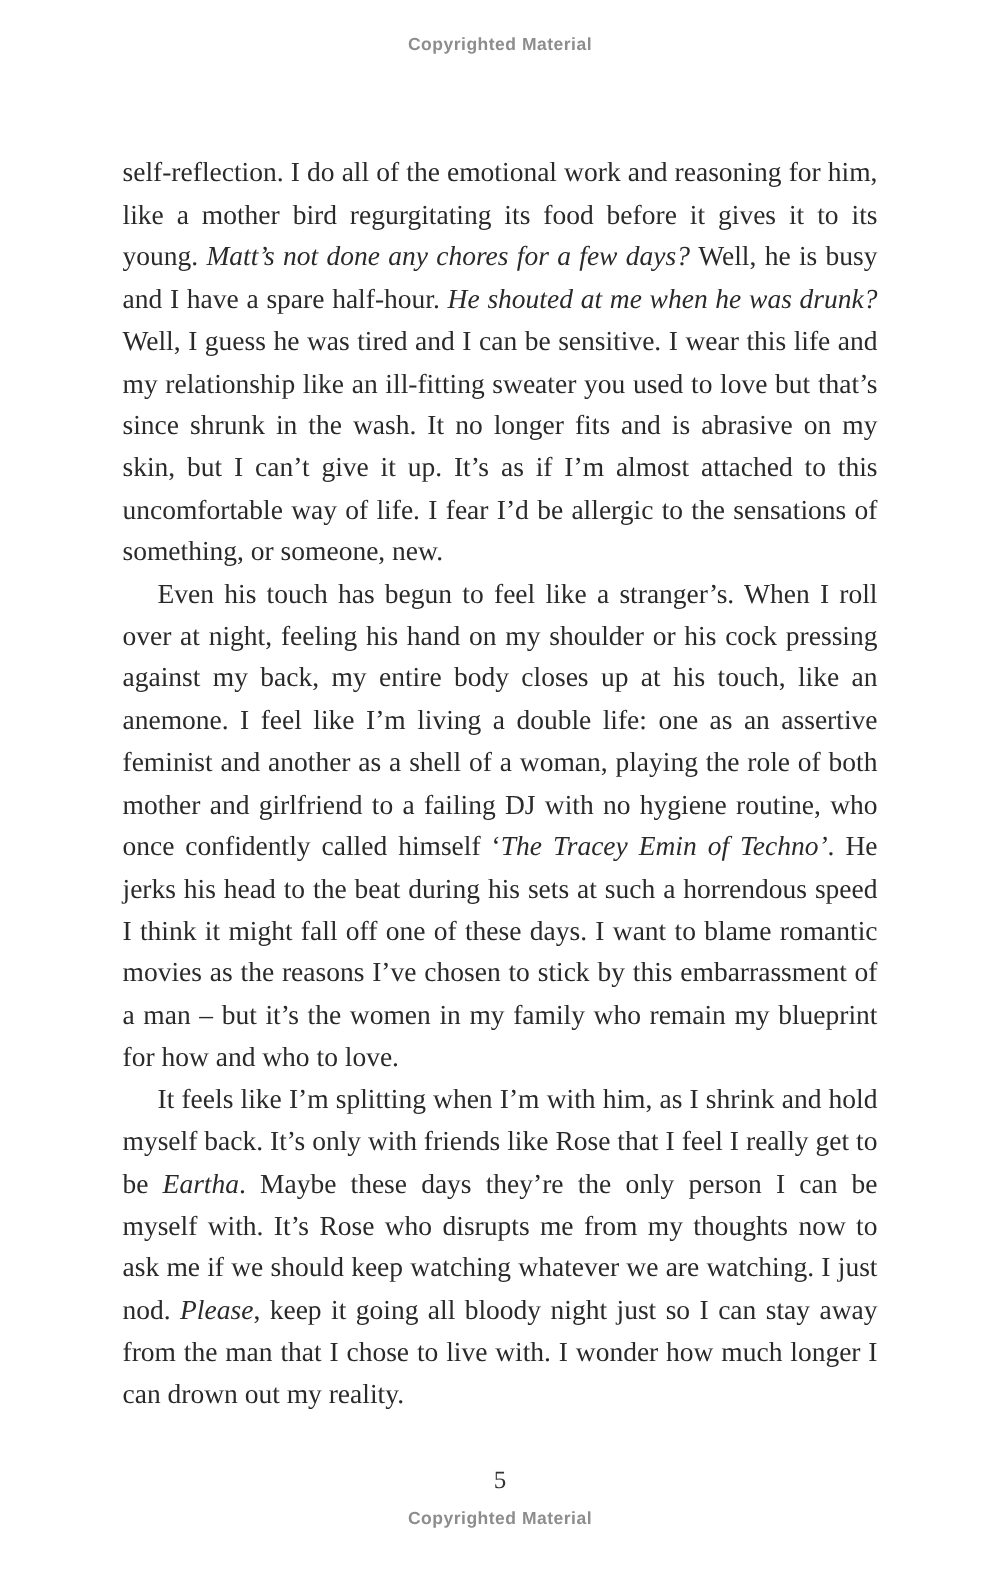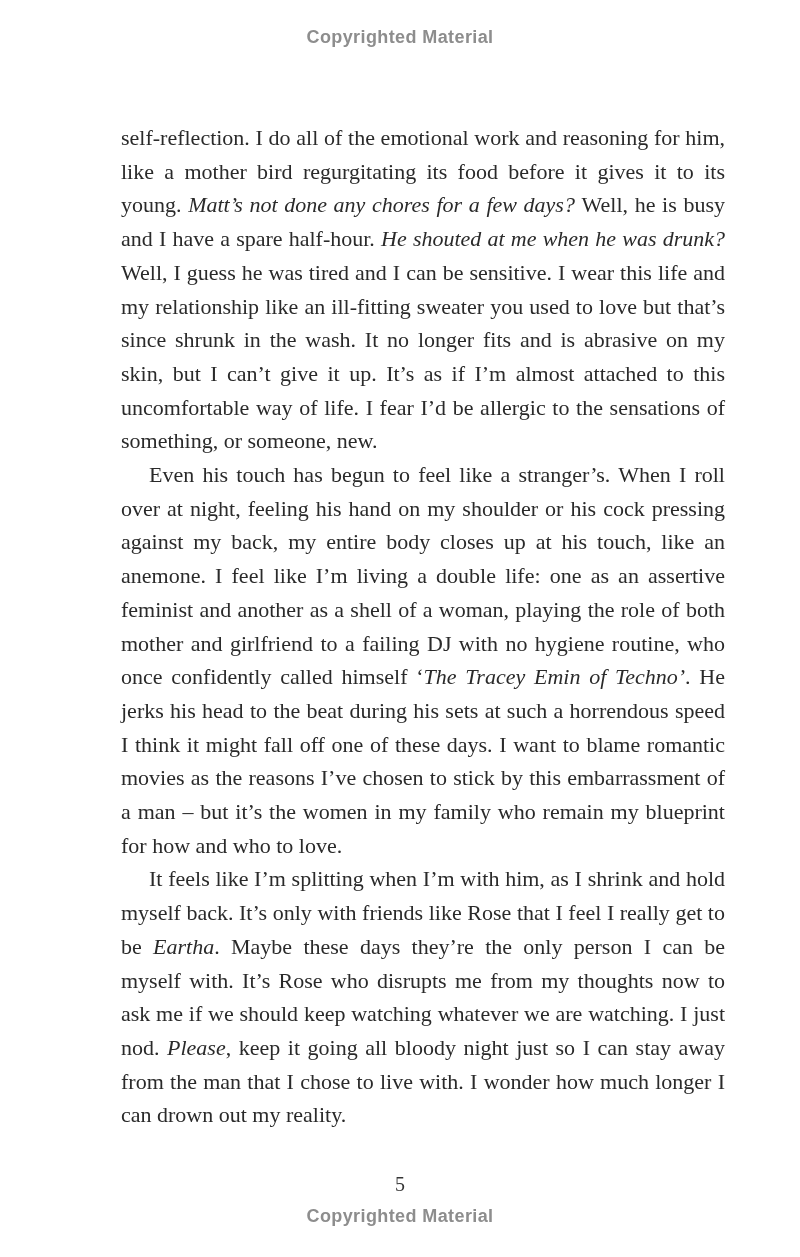--- a/index.html
+++ b/index.html
@@ -14,37 +14,36 @@
     background: #ffffff;
     overflow: hidden;
     font-family: "Liberation Serif", "DejaVu Serif", serif;
   }
   .copyright-banner {
     position: absolute;
     left: 0;
     width: 800px;
     text-align: center;
     font-family: "Liberation Sans", "DejaVu Sans", sans-serif;
-    font-size: 18px;
+    font-size: 14px;
     font-weight: bold;
     letter-spacing: 0.4px;
     color: #8d8d8d;
   }
   .copyright-banner.top { top: 27px; }
   .copyright-banner.bottom { top: 1206px; }
   .page-text {
     position: absolute;
     left: 98px;
     top: 121px;
     width: 604px;
     font-size: 22px;
     line-height: 33.7px;
     color: #2a2a2a;
     text-align: justify;
-    margin-left: 23px;
   }
   .page-text p {
     margin: 0;
     padding: 0;
   }
   .page-text p.indented {
     text-indent: 28px;
   }
   .page-text em {
     font-style: italic;

